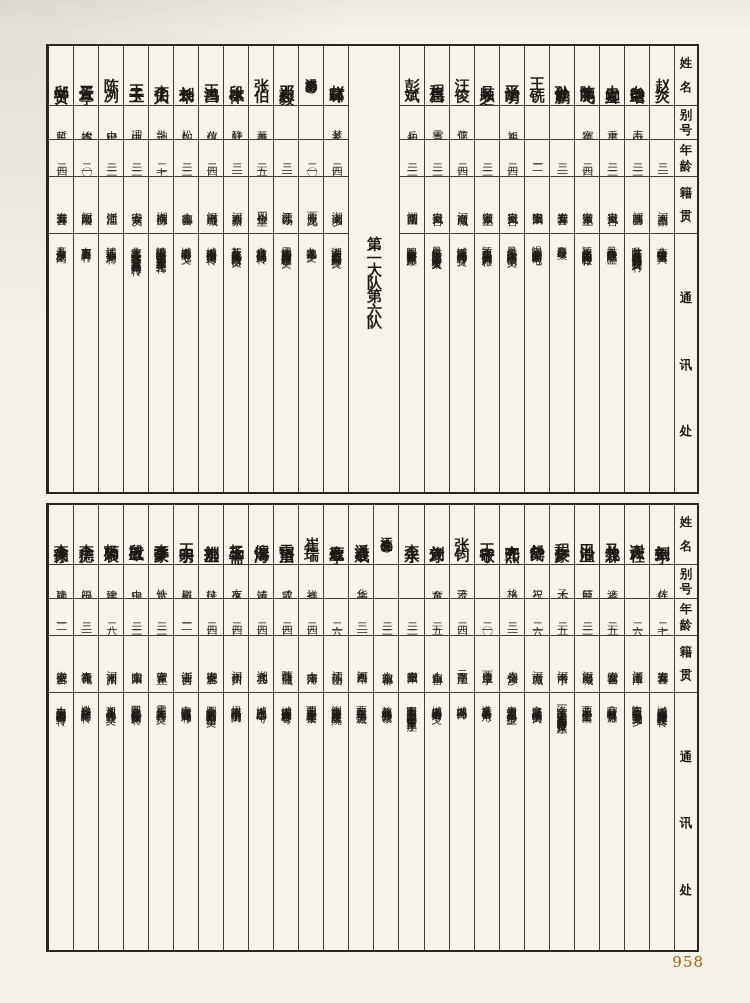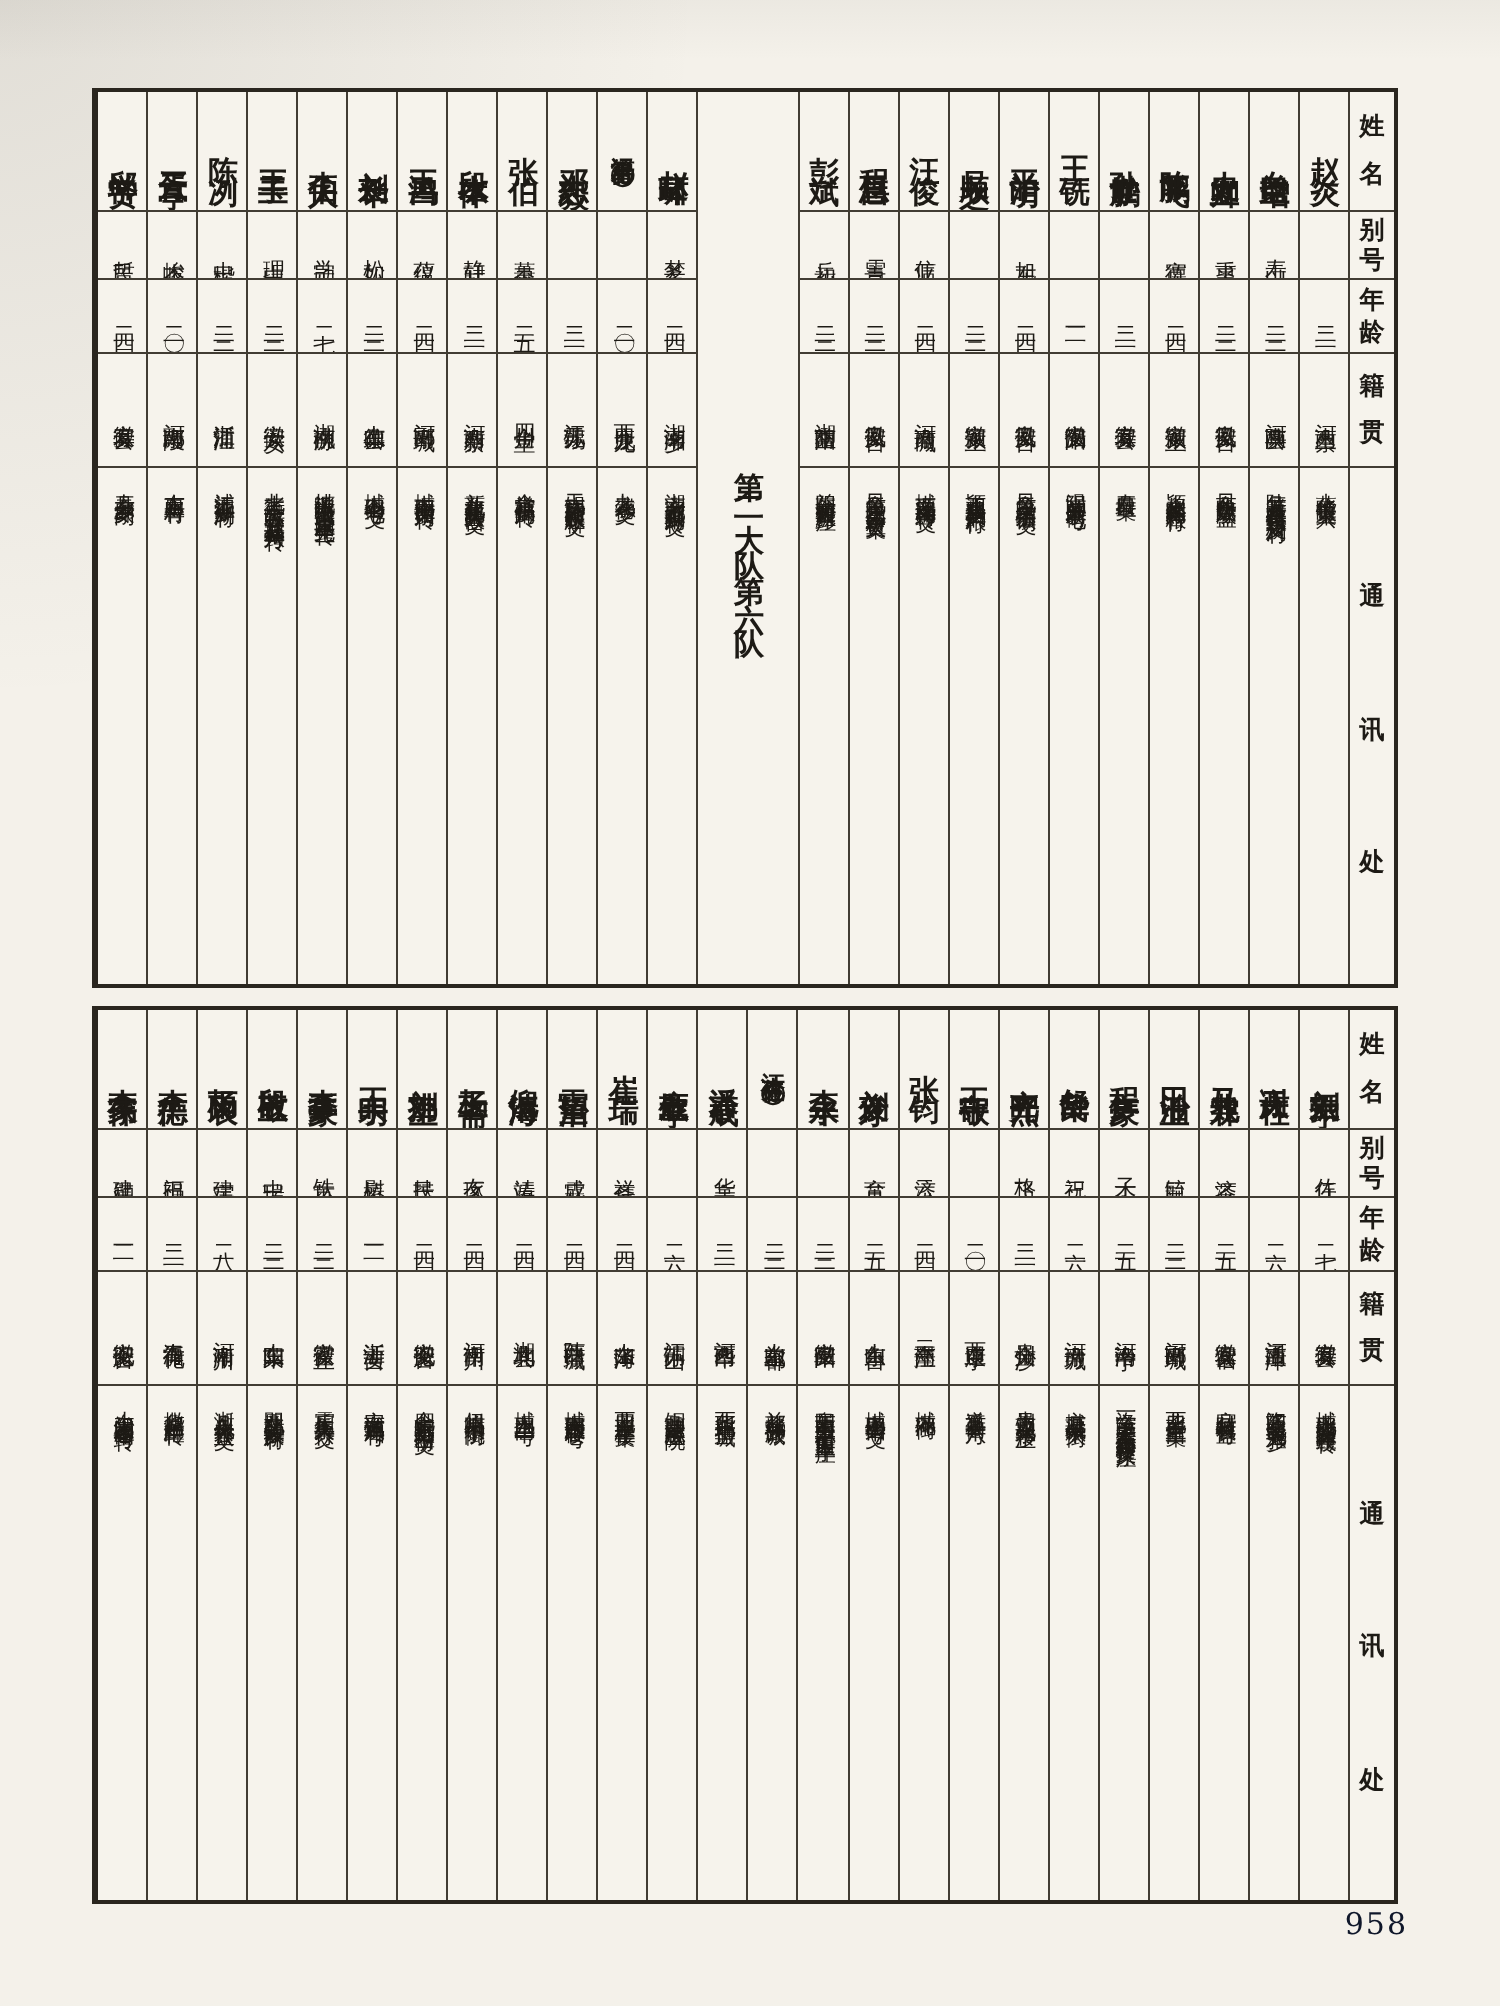--- a/index.html
+++ b/index.html
@@ -57,21 +57,21 @@
   .hcell{flex-direction:column;justify-content:space-evenly;align-items:center;
          font-size:12.5px;font-weight:bold;color:#1d1a15;}
   .hcell div{line-height:1;}
 
   .divider-text{
     writing-mode:vertical-rl;text-orientation:upright;
     font-size:15px;font-weight:bold;letter-spacing:13px;color:#1d1a15;
   }
   .page-number{
     position:absolute;right:46px;top:953px;
-    font-family:"DejaVu Serif",serif;font-size:15px;color:#0f172a;
+    font-family:"DejaVu Serif",serif;font-size:15px;color:#a16207;
     letter-spacing:1px;
   }
 </style>
 </head>
 <body>
 
 <div class="page-shade"></div>
 
 <div id="table-top" class="roster">
     <div class="col header-col">

